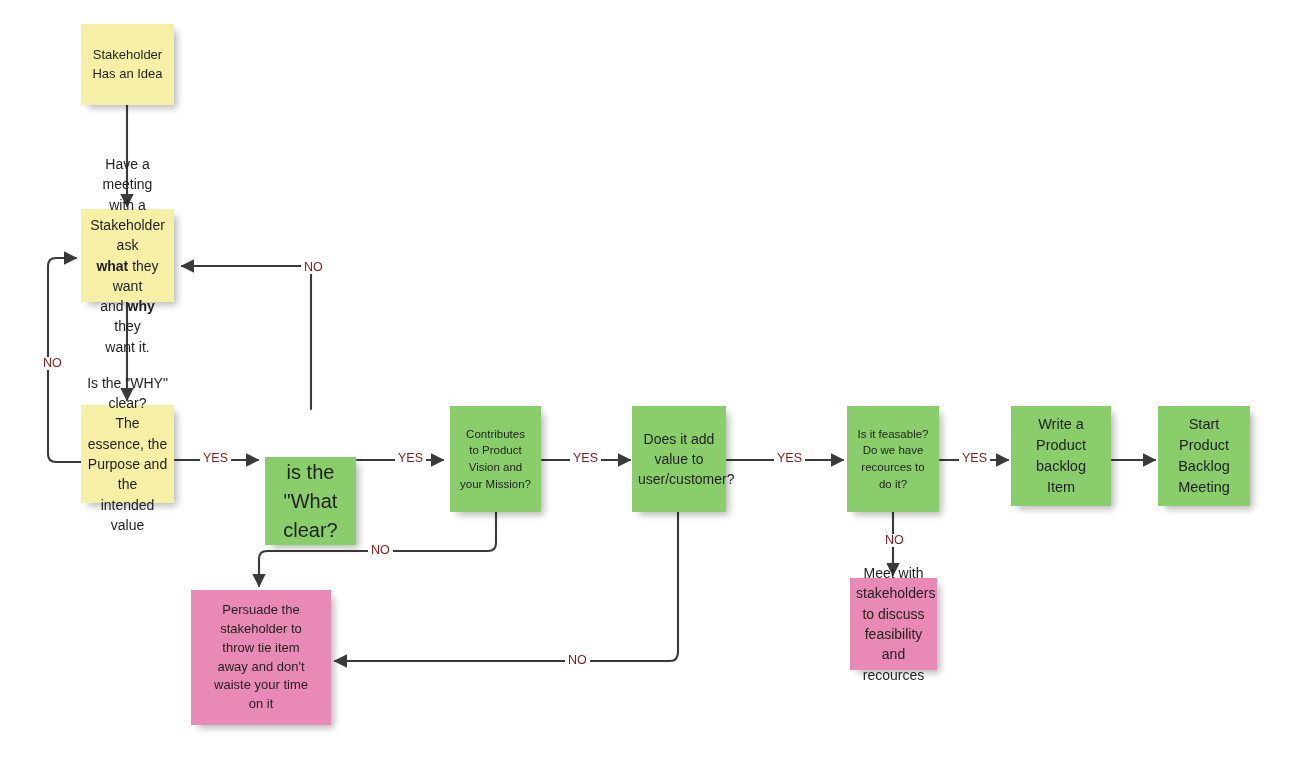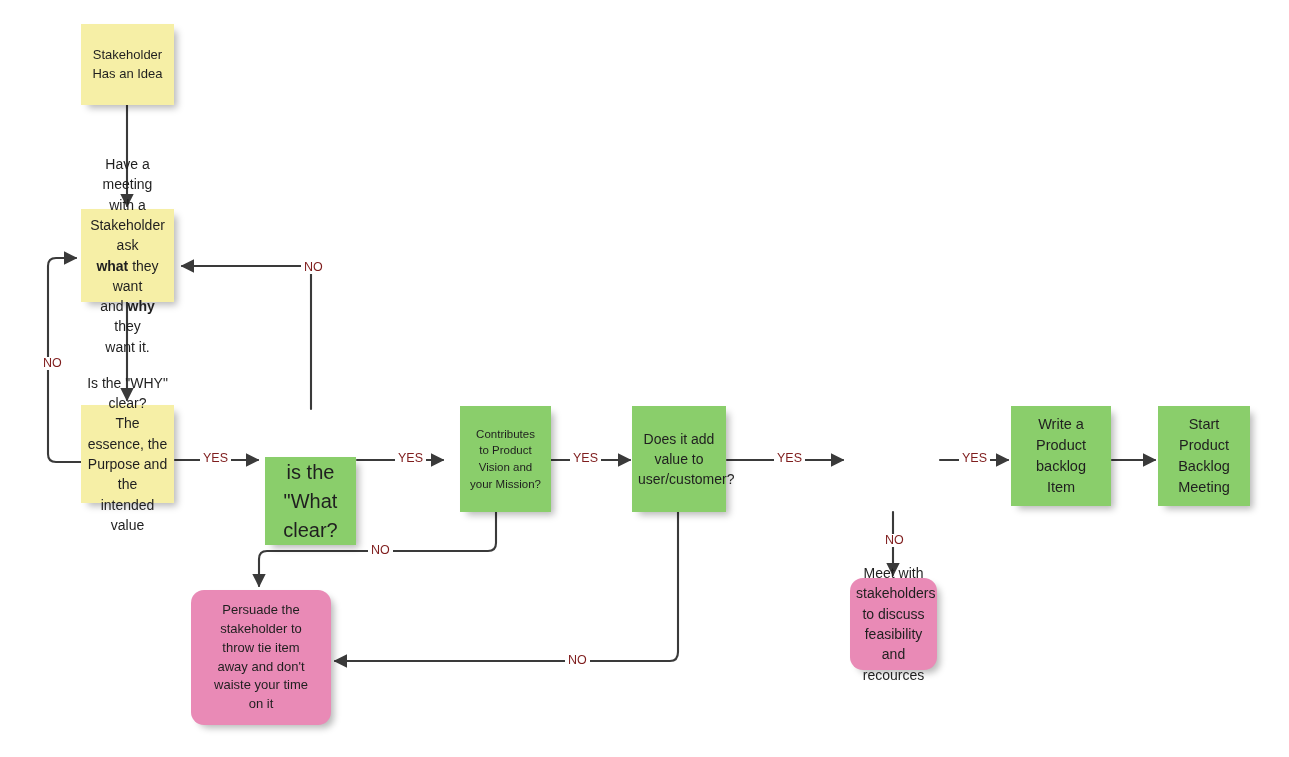--- a/index.html
+++ b/index.html
@@ -37,21 +37,21 @@
     color: #1f1f1f;
     box-shadow: 5px 5px 7px -2px rgba(0,0,0,0.28);
     padding: 4px 6px;
   }
   .node .txt {
     width: 100%;
     white-space: pre-line;
   }
   .sticky-yellow { background: #f6efa6; }
   .sticky-green  { background: #8ace6b; }
-  .sticky-pink   { background: #e98ab6; border-radius: 13px; }
+  .sticky-pink   { background: #e98ab6; }
 
   .fs-small  { font-size: 14px; }
   .fs-mid    { font-size: 11.5px; }
   .fs-med    { font-size: 13px; }
   .fs-large  { font-size: 14.5px; }
   .fs-xl     { font-size: 20px; }
 
   .edge-label {
     position: absolute;
     font-size: 12.5px;
@@ -120,33 +120,39 @@
 Purpose and the
 intended value</span>
   </div>
 
   <div class="node sticky-green fs-xl" style="left:265px; top:411px; width:91px; height:88px;margin-top:46px;">
     <span class="txt">is the
 "What
 clear?</span>
   </div>
 
-  <div class="node sticky-green fs-mid" style="left:460px; top:406px; width:91px; height:106px;">
+  <div class="node sticky-green fs-mid" style="left:450px; top:406px; width:91px; height:106px;">
     <span class="txt">Contributes
 to Product
 Vision and
 your Mission?</span>
   </div>
 
   <div class="node sticky-green fs-small" style="left:632px; top:406px; width:94px; height:106px;">
     <span class="txt">Does it add
 value to
 user/customer?</span>
   </div>
 
+  <div class="node sticky-green fs-mid" style="left:847px; top:406px; width:92px; height:106px;">
+    <span class="txt">Is it feasable?
+Do we have
+recources to
+do it?</span>
+  </div>
 
   <div class="node sticky-green fs-large" style="left:1011px; top:406px; width:100px; height:100px;">
     <span class="txt">Write a
 Product
 backlog
 Item</span>
   </div>
 
   <div class="node sticky-green fs-large" style="left:1158px; top:406px; width:92px; height:100px;">
     <span class="txt">Start

